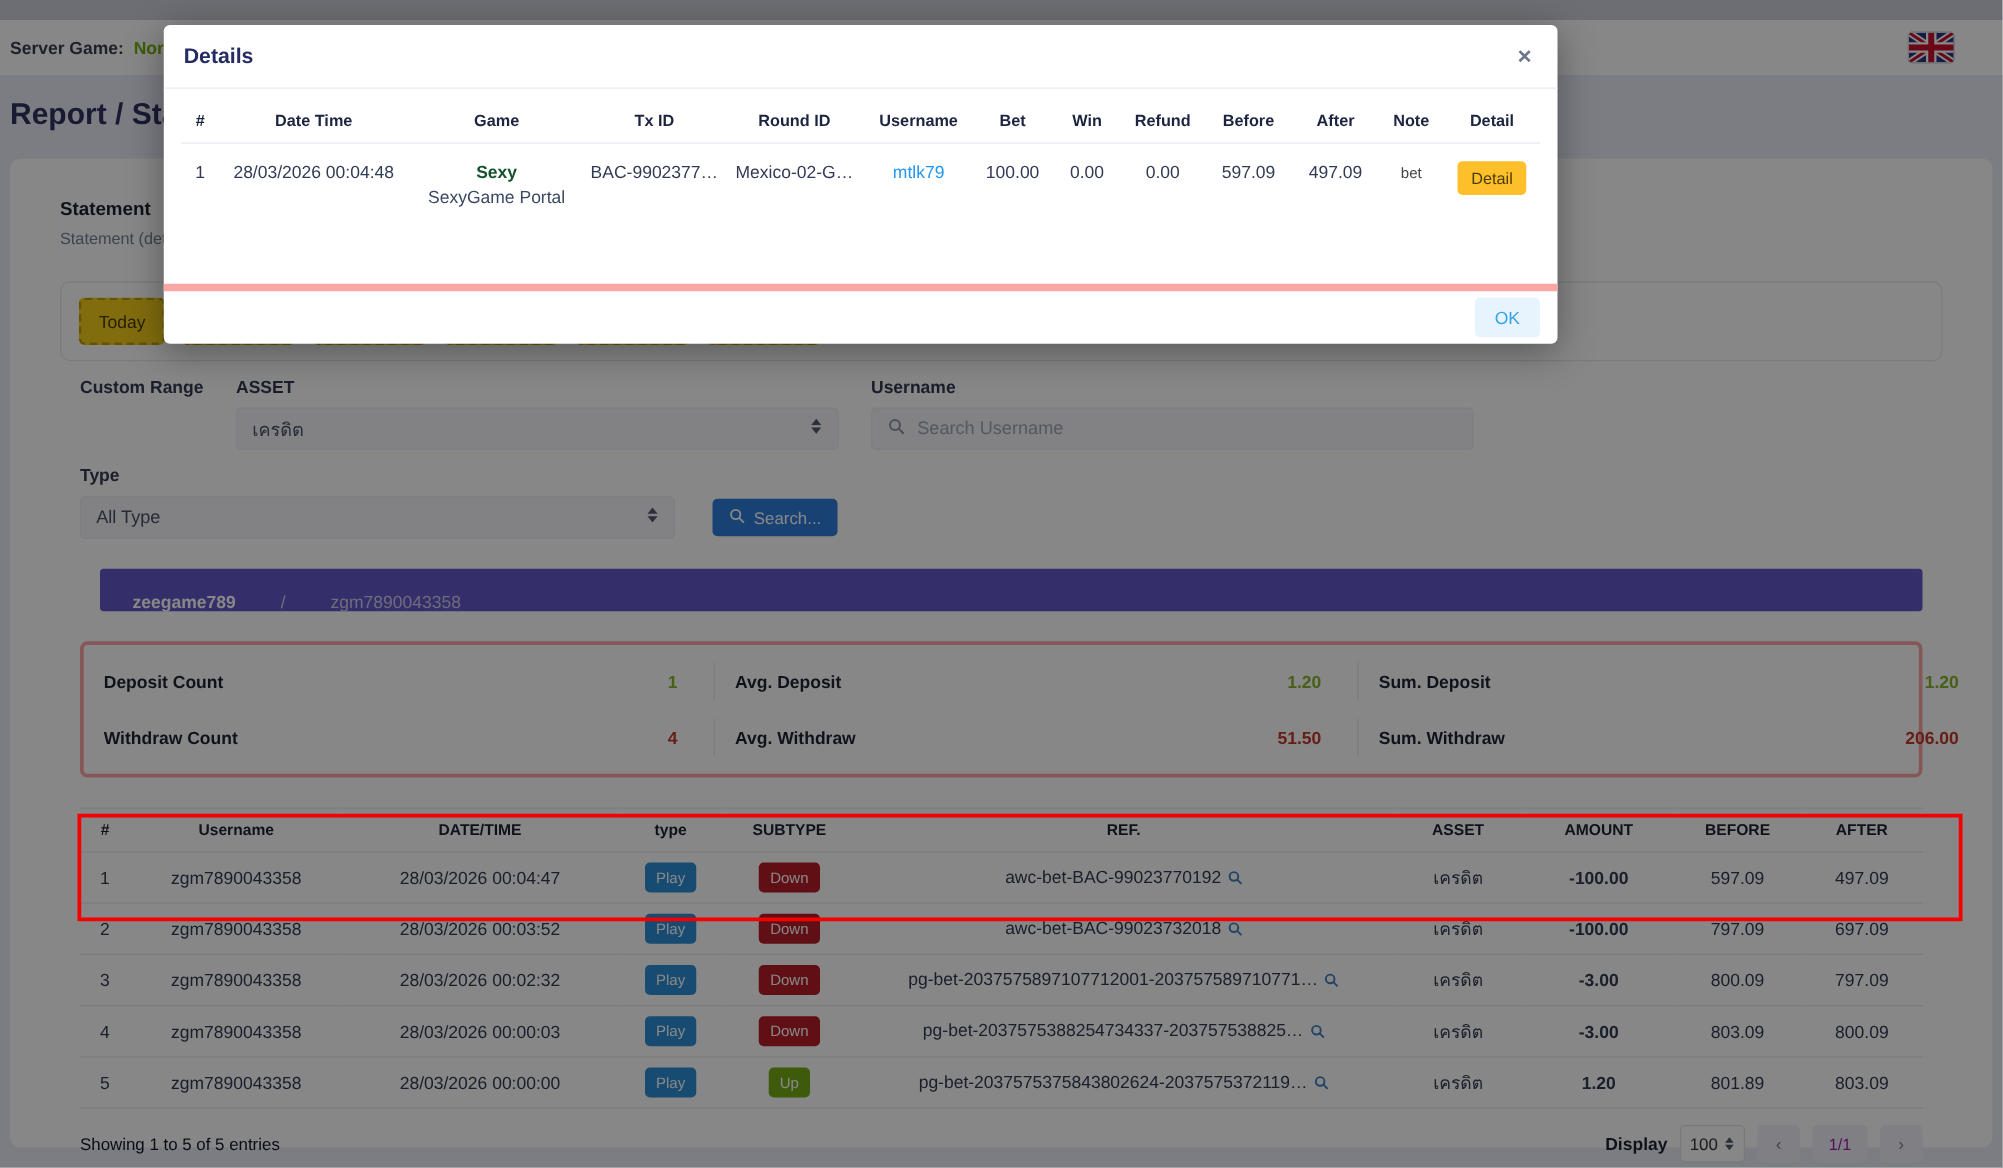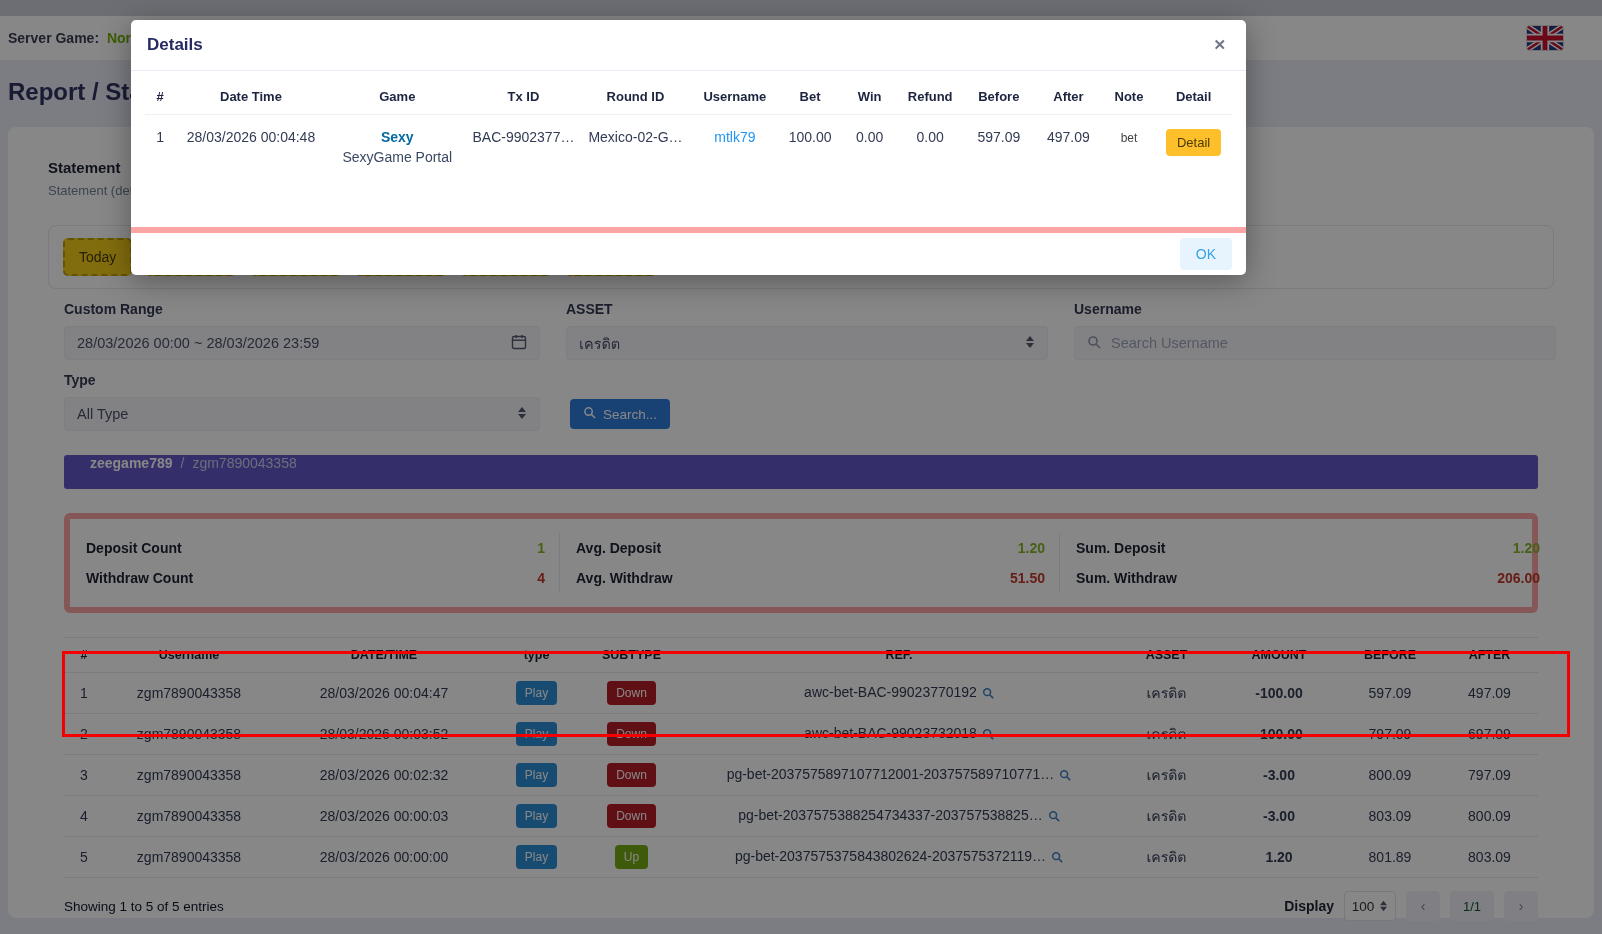--- a/index.html
+++ b/index.html
@@ -28,26 +28,26 @@
   .f-label { font-size:14px; font-weight:bold; color:#333b54; margin-bottom:9px; }
   .f-control { height:34px; background:#f5f6fa; border:1px solid #ececf5; border-radius:4px; display:flex; align-items:center; padding:0 12px; font-size:14.5px; color:#4a5168; }
   .grow-date { width:476px; justify-content:space-between; }
   .grow-asset { width:482px; justify-content:space-between; }
   .grow-user { width:482px; gap:10px; color:#9fa6b8; }
   .grow-type { width:476px; justify-content:space-between; }
   input.plain { border:none; background:transparent; outline:none; font-family:inherit; font-size:14.5px; color:#4a5168; width:100%; }
   input.plain::placeholder { color:#9fa6b8; }
   .btn-search { margin-left:4px; align-self:flex-end; height:30px; margin-bottom:2px; background:#2f7ddb; color:#fff; border:none; border-radius:4px; font-size:13.5px; padding:0 13px; display:flex; align-items:center; gap:7px; cursor:pointer; font-family:inherit; }
 
-  .banner { margin:24px 16px 0 16px; height:34px; background:#6259ca; border-radius:3px; display:flex; align-items:flex-start; padding:0 26px; font-size:14px; }
+  .banner { margin:24px 16px 0 32px; height:34px; background:#6259ca; border-radius:3px; display:flex; align-items:flex-end; padding:0 26px; font-size:14px;gap:28px; }
   .banner .agent { color:#fff; font-weight:bold; }
   .banner .sep { color:#cfcdea; margin:0 8px; }
   .banner .uname { color:#cfcdea; }
 
-  .summary { margin:24px 16px 0 16px; border:6px solid #fca5a5; border-radius:6px; padding:14px 0; display:grid; grid-template-columns:489px 500px 495px; }
+  .summary { margin:24px 16px 0 16px; border:3px solid #fca5a5; border-radius:6px; padding:14px 0; display:grid; grid-template-columns:489px 500px 495px;gap:15px; }
   .sum-cell { display:flex; justify-content:space-between; align-items:center; padding:7px 14px 7px 16px; font-size:14px; }
   .sum-cell.mid, .sum-cell.right { border-left:1px solid #e6e6f2; }
   .sum-label { color:#1d2333; font-weight:bold; }
   .v-green { color:#87b62a; font-weight:bold; }
   .v-red { color:#c0392b; font-weight:bold; }
 
   table.data { margin:24px 16px 0 16px; border-collapse:collapse; width:1474px; table-layout:fixed; }
   table.data th { font-size:12.5px; font-weight:bold; color:#1d2333; padding:10px 6px; border-top:1px solid #e6e9f2; border-bottom:1px solid #e6e9f2; text-align:center; }
   table.data td { font-size:14px; color:#323b54; padding:0 6px; height:41px; border-bottom:1px solid #e6e9f2; text-align:center; }
   th.c-num, td.c-num { width:40px; }
@@ -66,39 +66,39 @@
   .b-down { background:#b51f29; }
   .b-up { background:#74ad13;text-align:center; }
   .ref-mag { color:#3f7fc1; vertical-align:-2px; margin-left:5px; cursor:pointer; }
 
   .tfooter { margin:13px 16px 0 16px; display:flex; justify-content:space-between; align-items:center; }
   .showing { font-size:13.5px; color:#0f172a; }
   .pager { display:flex; align-items:center; gap:10px; }
   .pager .dlabel { font-size:14px; font-weight:bold; color:#1d2333; margin-right:0; }
   .dselect { width:52px; height:30px; background:#fff; border:1px solid #dfe3ee; border-radius:4px; display:flex; align-items:center; justify-content:center; gap:5px; font-size:13.5px; color:#333; cursor:pointer; }
   .pbox { min-width:34px; height:30px; background:#f1f2f9; border:none; border-radius:4px; color:#7a8196; font-size:14px; display:flex; align-items:center; justify-content:center; cursor:pointer; font-family:inherit; }
-  .pcur { min-width:44px; color:#14532d; font-size:13px; }
+  .pcur { min-width:44px; color:#a21caf; font-size:13px; }
 
   
   .backdrop { position:absolute; left:0; top:0; width:1602px; height:934px; background:rgba(0,0,0,.47); z-index:10; }
   .annotation { position:absolute; left:62px; top:651px; width:1508px; height:86px; border:3px solid #f50000; z-index:20; pointer-events:none; }
 
   
   .modal { position:absolute; left:131px; top:20px; width:1115px; height:255px; background:#fff; border-radius:5px; box-shadow:0 6px 30px rgba(0,0,0,.35); z-index:30; display:flex; flex-direction:column; }
   .m-head { height:51px; border-bottom:1px solid #e9ecf5; display:flex; align-items:center; justify-content:space-between; padding:0 16px; }
   .m-title { font-size:17px; font-weight:bold; color:#262b63; }
   .m-close { background:none; border:none; font-size:15px; font-weight:bold; color:#6e7687; cursor:pointer; padding:4px; }
   .m-body { flex:1; padding:6px 14px 0 14px; }
   table.mtab { border-collapse:collapse; width:100%; table-layout:fixed; }
   table.mtab th { font-size:13px; font-weight:bold; color:#1d2440; padding:12px 4px 10px 4px; border-bottom:1px solid #edf0f6; text-align:center; }
   table.mtab td { font-size:14px; color:#323b54; padding:14px 4px 6px 4px; vertical-align:top; text-align:center; }
   .mw-num{width:30px;} .mw-dt{width:150px;} .mw-game{width:140px;} .mw-tx{width:110px;} .mw-round{width:112px;}
   .mw-user{width:85px;} .mw-bet{width:64px;} .mw-win{width:54px;} .mw-ref{width:66px;} .mw-bef{width:70px;} .mw-aft{width:68px;} .mw-note{width:52px;} .mw-det{width:76px;}
   th.r, td.r { text-align:right; }
-  .game-main { color:#0369a1; font-weight:bold; display:block; }
+  .game-main { color:#14532d; font-weight:bold; display:block; }
   .game-sub { color:#3b4863; display:block; margin-top:4px; }
   .link-blue { color:#2196f3; cursor:pointer; }
   .m-green { color:#2dbd4f; }
   .note-txt { font-size:12px; color:#444; }
   .btn-detail { background:#fdc02b; border:none; border-radius:4px; color:#4c3a00; font-size:13px; padding:6px 11px; cursor:pointer; font-family:inherit; }
   .m-foot { height:48px; border-top:6px solid #fca5a5; display:flex; align-items:center; justify-content:flex-end; padding:0 14px; }
   .btn-ok { background:#e8f4fd; color:#35a3e8; border:none; border-radius:4px; font-size:14px; padding:8px 16px; cursor:pointer; font-family:inherit; }
 </style>
 </head>
 <body>
@@ -133,31 +133,20 @@
     <button class="preset ghost"></button>
     <button class="preset ghost"></button>
     <button class="preset ghost"></button>
     <button class="preset ghost"></button>
   </div>
 
   <div class="filters">
     <div class="f-row">
       <div class="f-group">
         <span class="f-label">Custom Range</span>
-        <div class="f-control grow-date">
-          <input class="plain" value="28/03/2026 00:00 ~ 28/03/2026 23:59" style="">
-          <span>
-            <svg width="16" height="16" viewBox="0 0 16 16" fill="none" stroke="#555b6e" stroke-width="1.4">
-              <rect x="1.5" y="2.5" width="13" height="12" rx="1.5"></rect>
-                <line x1="1.5" y1="6.2" x2="14.5" y2="6.2"></line>
-                <line x1="5" y1="1" x2="5" y2="4"></line>
-                <line x1="11" y1="1" x2="11" y2="4"></line>
-            </svg>
-          </span>
-        </div>
       </div>
       <div class="f-group">
         <span class="f-label">ASSET</span>
         <div class="f-control grow-asset">
           <span>เครดิต</span>
           <span>
             <svg width="10" height="14" viewBox="0 0 10 14" fill="#555b6e">
                 <path d="M5 1 L9 6 H1 Z"></path>
                 <path d="M5 13 L1 8 H9 Z"></path>
               </svg>

